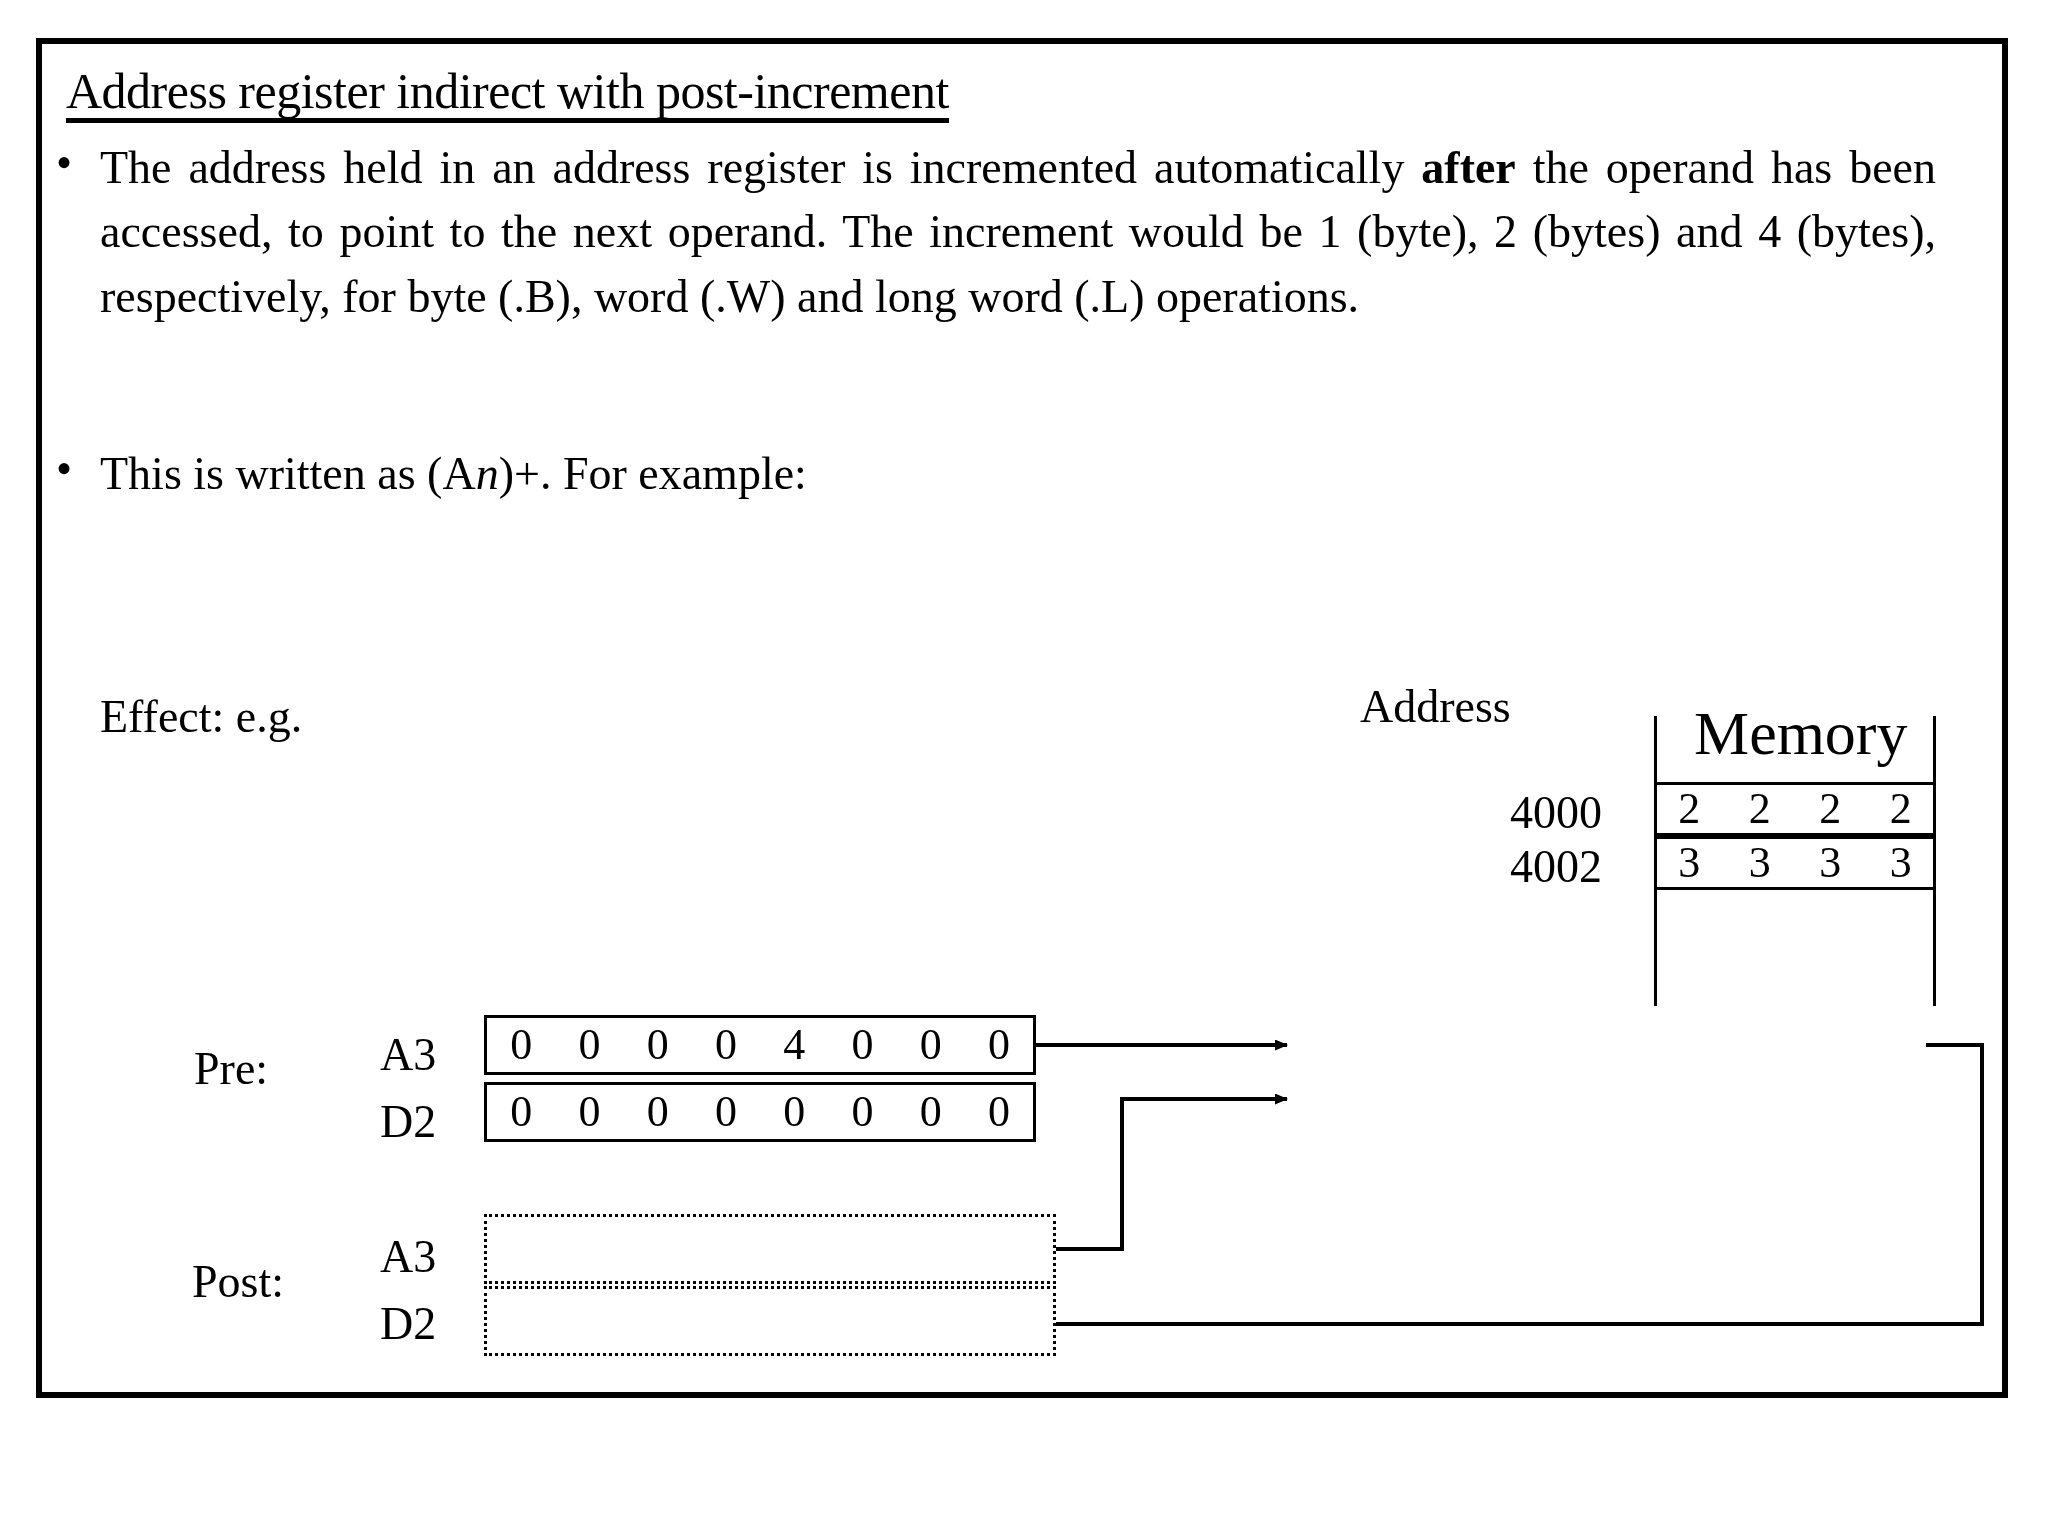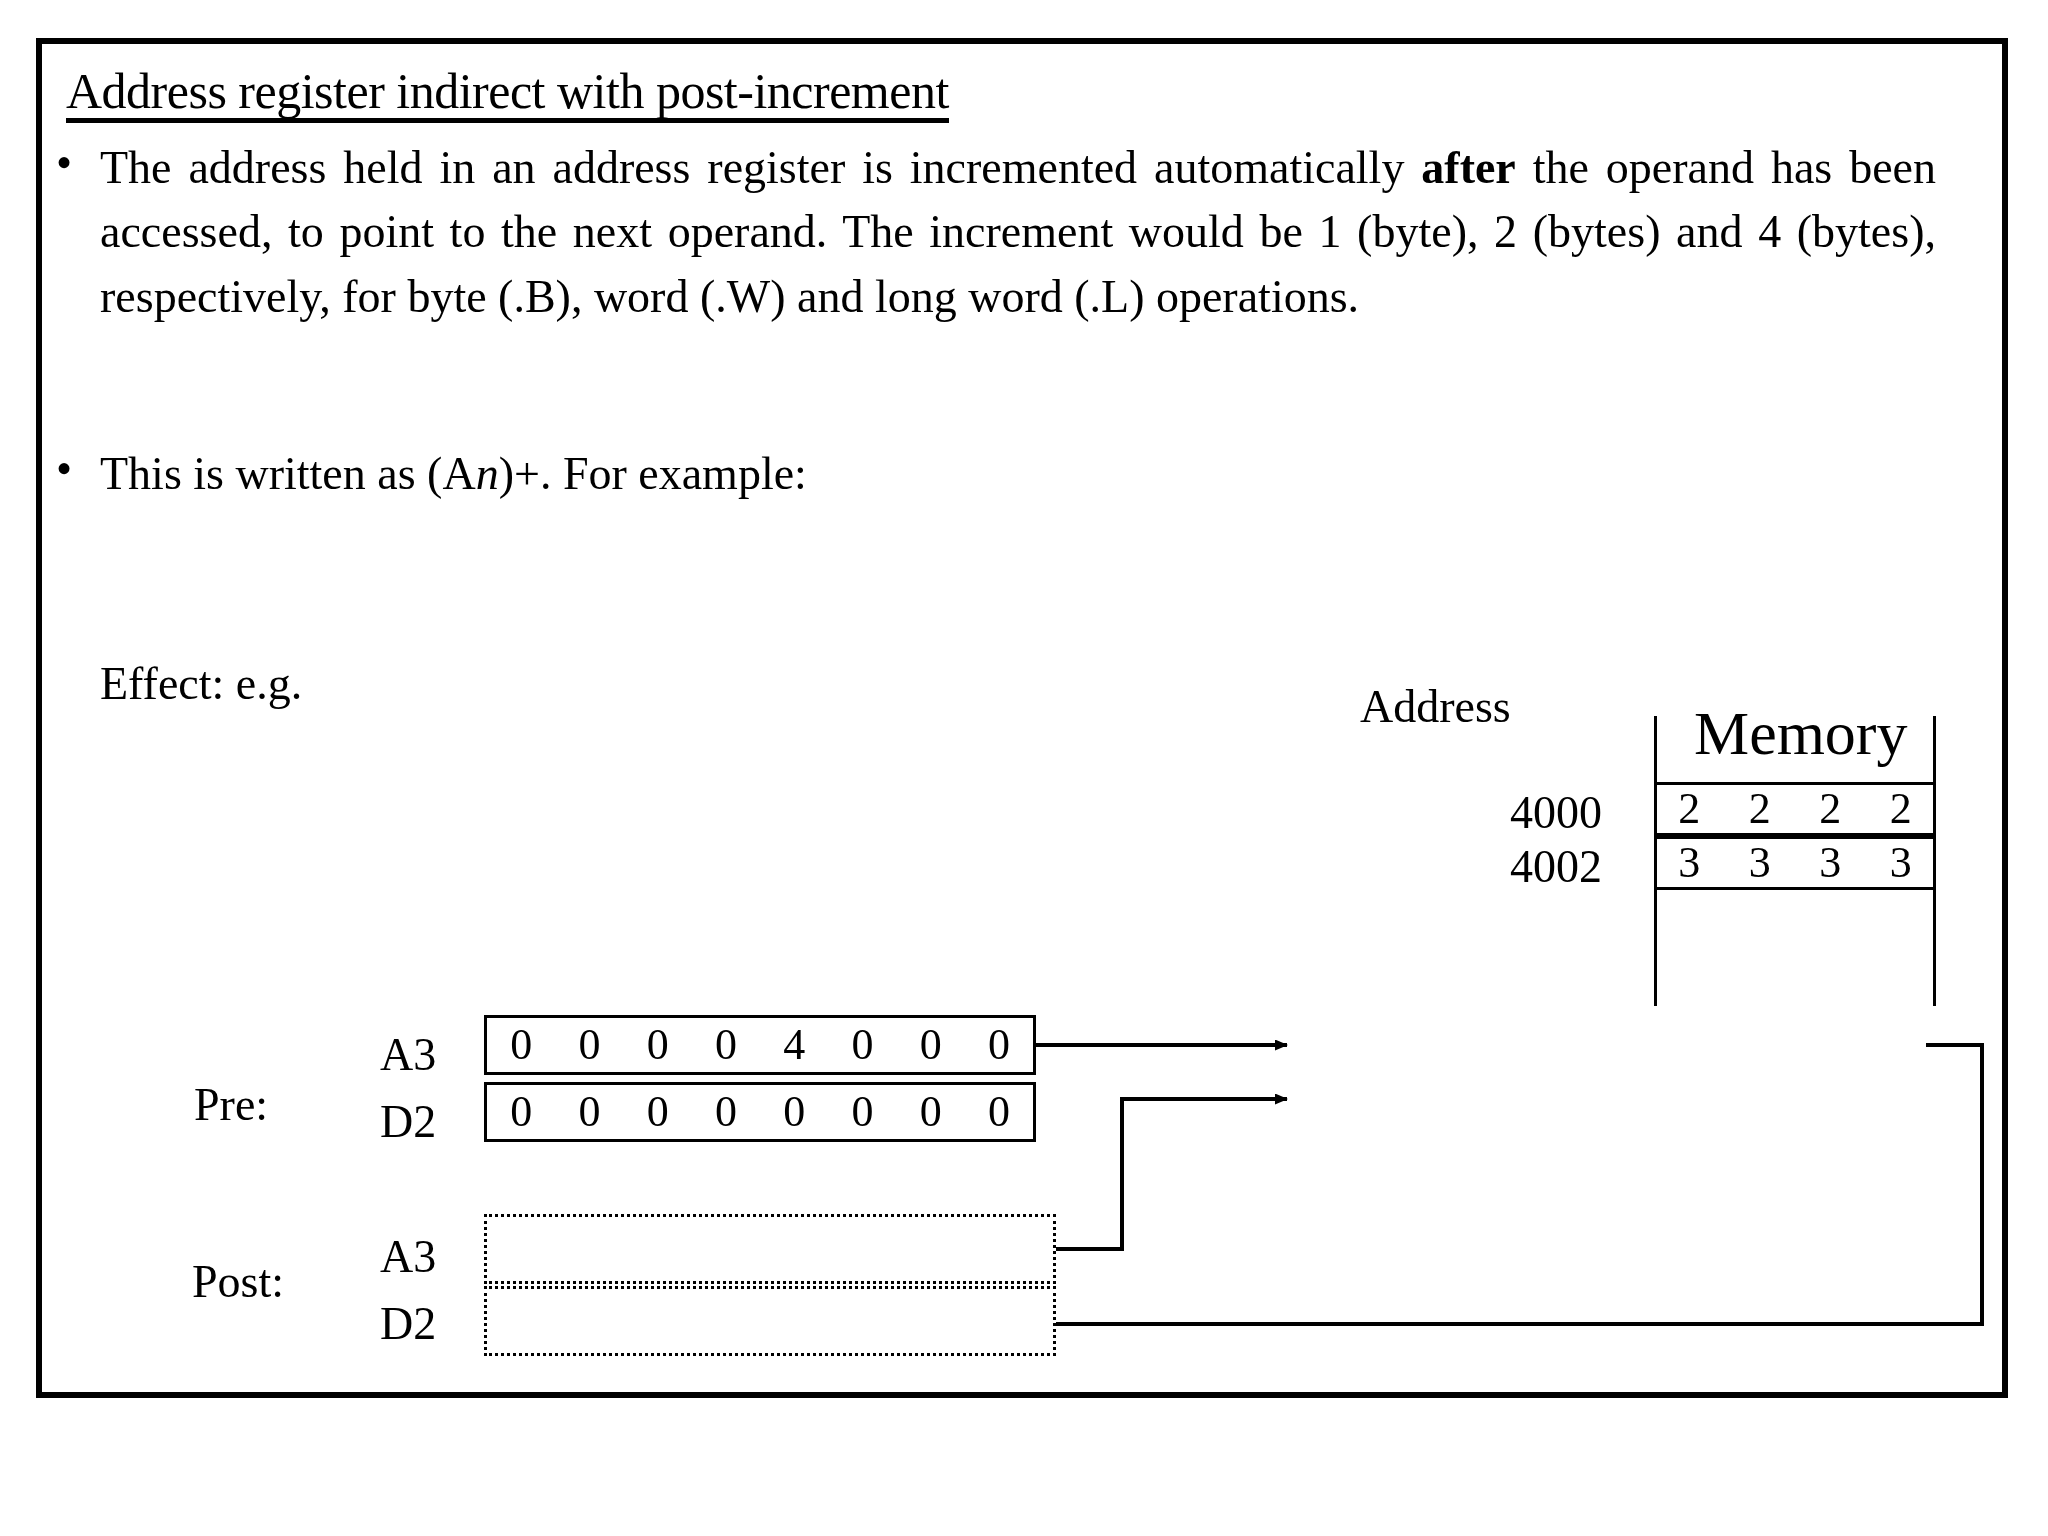--- a/index.html
+++ b/index.html
@@ -16,21 +16,21 @@
   .btext{font-size:46px;line-height:1.40;text-align:justify;text-justify:inter-word;}
   .btext.nj{text-align:left;}
   .b1{left:14px;top:92px;width:1880px;}
   .b1 .btext{width:1836px;}
   .b2{left:14px;top:398px;width:1400px;}
   .b2 .btext{width:1356px;}
 
   .line{position:absolute;font-size:46px;line-height:1.0;white-space:nowrap;}
   .move{left:296px;top:494px;}
   .oper{left:58px;top:574px;}
-  .effect{left:58px;top:617px;}
+  .effect{left:58px;top:650px;}
 
   
   .addr-label{position:absolute;left:1318px;top:640px;font-size:46px;line-height:1.0;}
   .mem-label{position:absolute;left:1652px;top:658px;font-size:62px;line-height:1.0;}
 
   
   .memcol{position:absolute;left:1612px;top:672px;width:282px;height:290px;}
   .memcol .vleft{position:absolute;left:0;top:0;width:3px;height:290px;background:#000;}
   .memcol .vright{position:absolute;left:279px;top:0;width:3px;height:290px;background:#000;}
   .memrow{position:absolute;left:0;width:282px;height:54px;box-sizing:border-box;
@@ -40,21 +40,21 @@
   .memrow.r0{top:66px;}
   .memrow.r1{top:120px;}
   .memrow .cell{width:25%;text-align:center;}
 
   .addrval{position:absolute;left:1410px;font-size:46px;line-height:1.0;text-align:right;width:150px;}
   .addrval.a0{top:746px;}
   .addrval.a1{top:800px;}
 
   
   .grp{position:absolute;font-size:46px;line-height:1.0;}
-  .grp.pre{left:152px;top:1002px;margin-top:36px;}
+  .grp.pre{left:152px;top:1002px;}
   .grp.post{left:150px;top:1215px;}
 
   .reglabel{position:absolute;font-size:46px;line-height:1.0;}
   .rl-pre-a3{left:338px;top:988px;}
   .rl-pre-d2{left:338px;top:1055px;}
   .rl-post-a3{left:338px;top:1190px;}
   .rl-post-d2{left:338px;top:1257px;}
 
   .regbox{position:absolute;left:442px;width:552px;height:60px;box-sizing:border-box;
           border:3px solid #000;background:#fff;display:flex;align-items:center;

